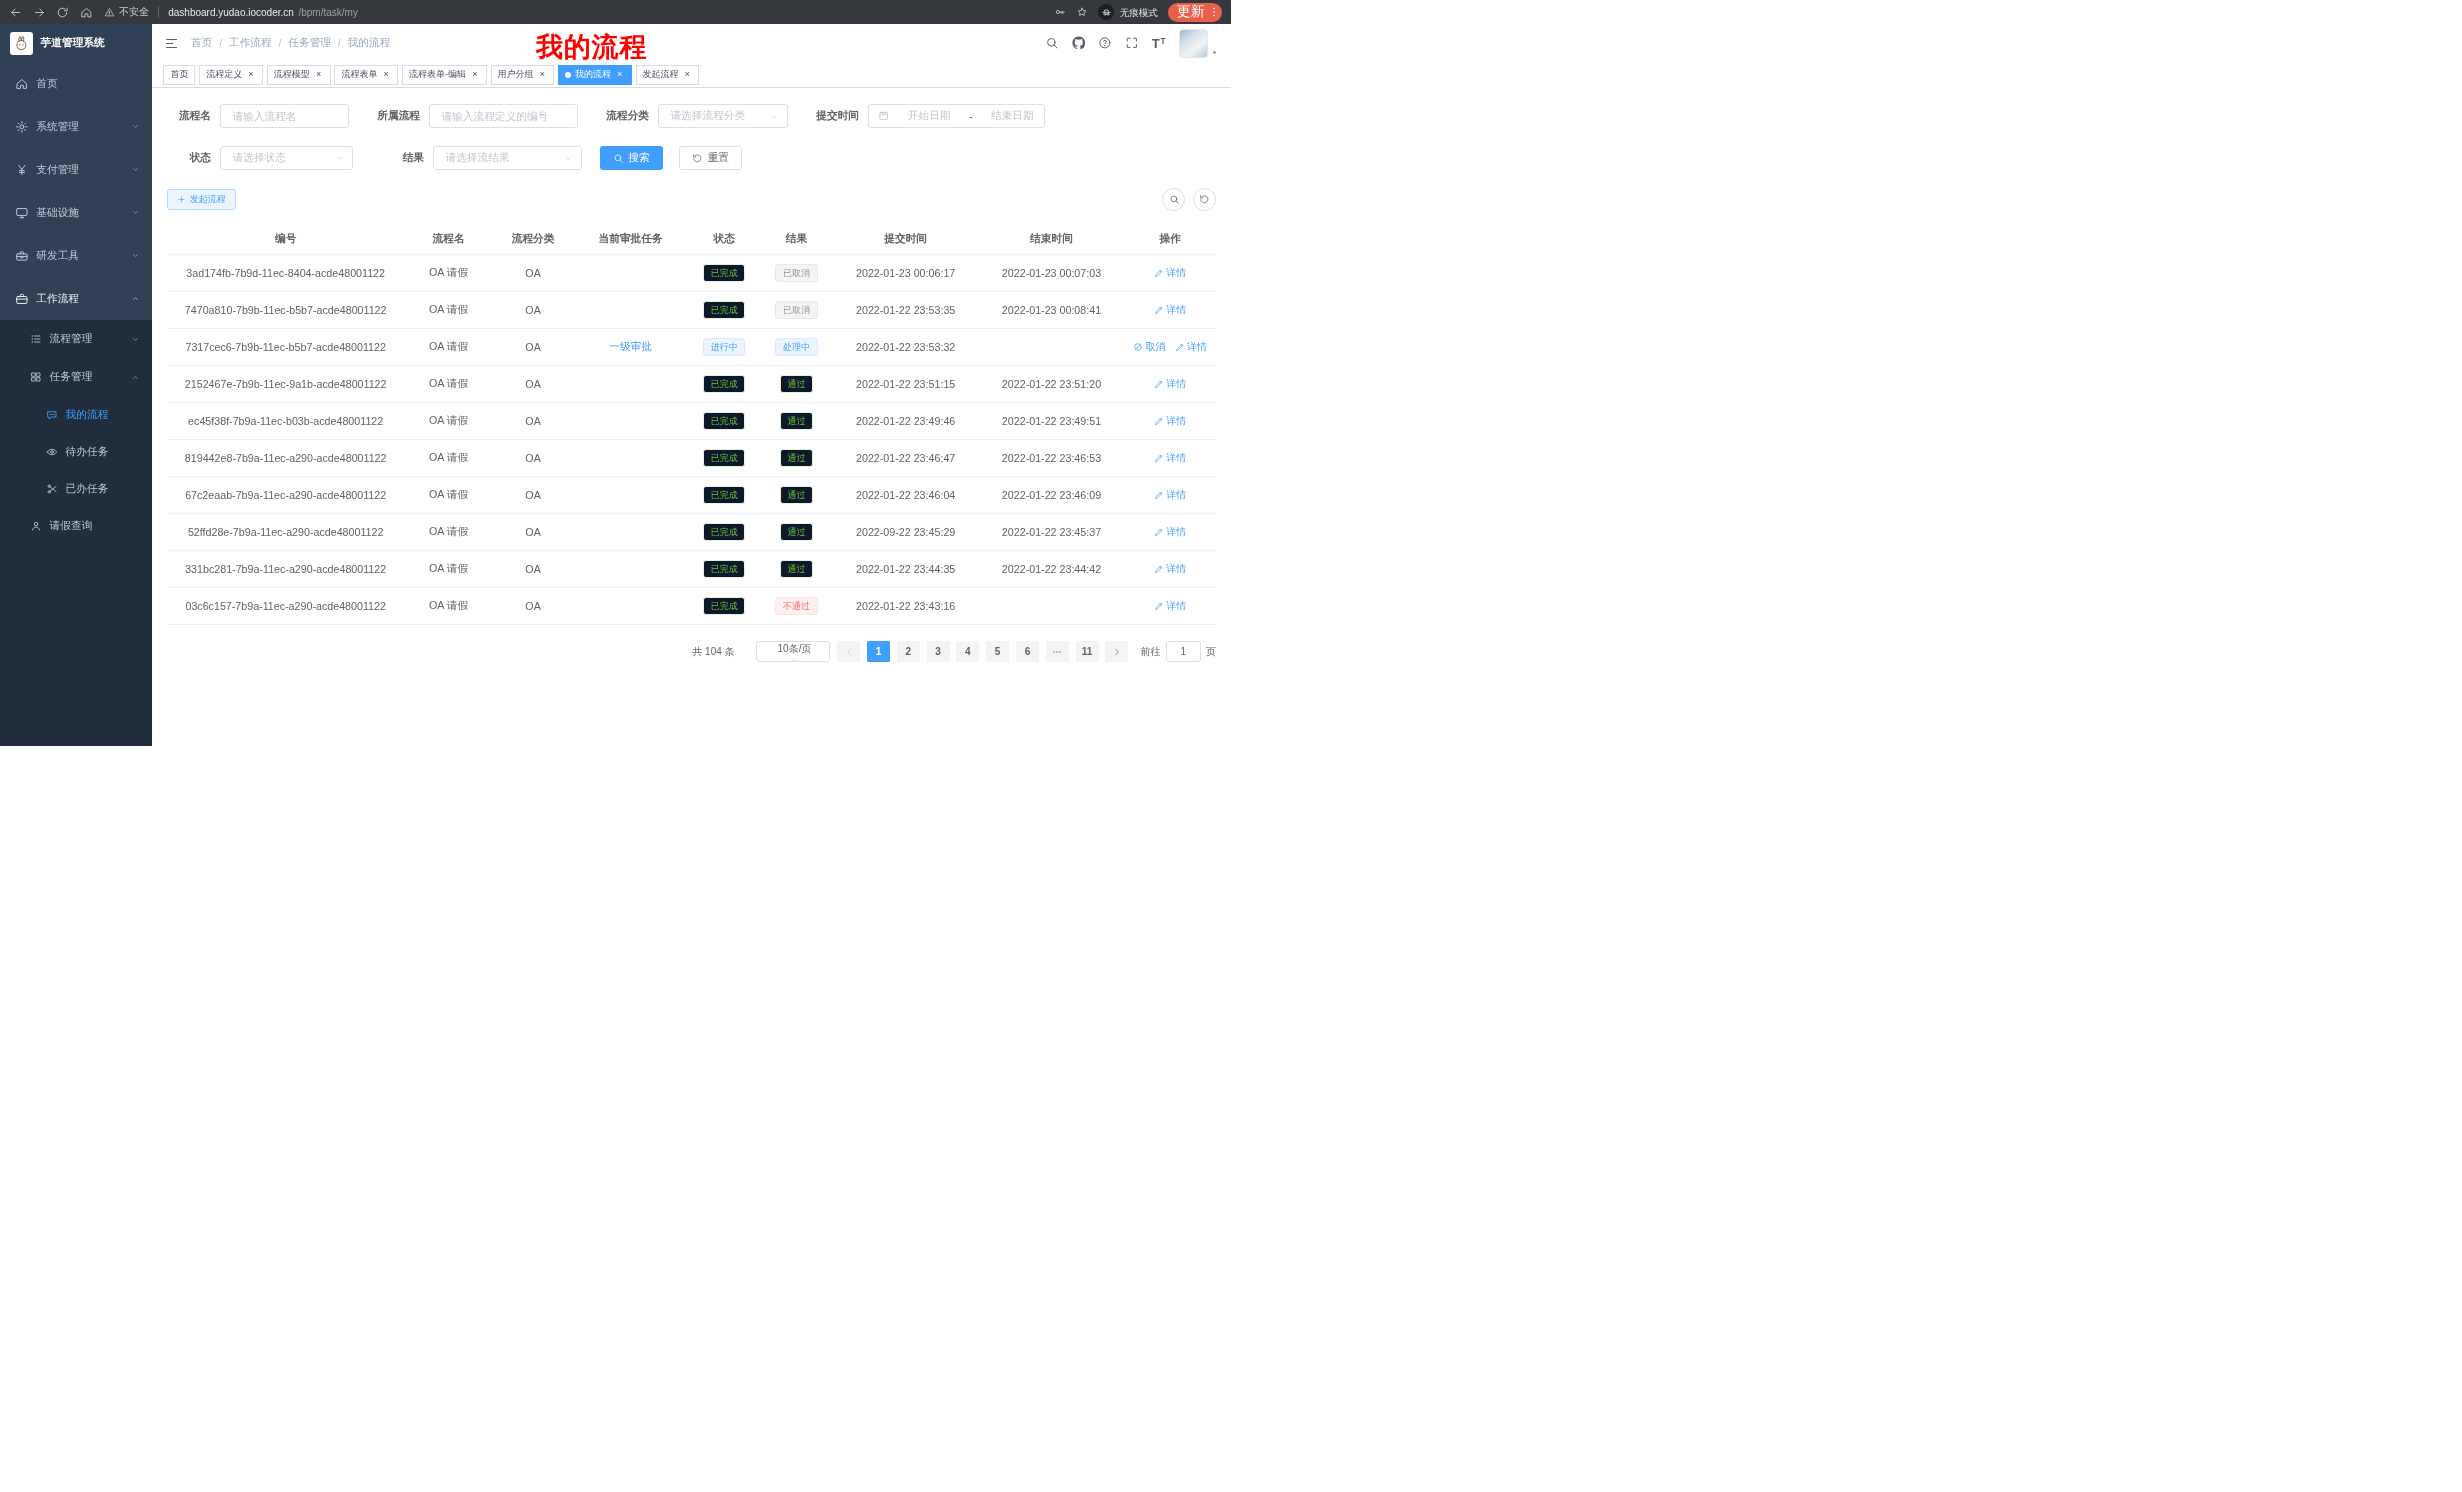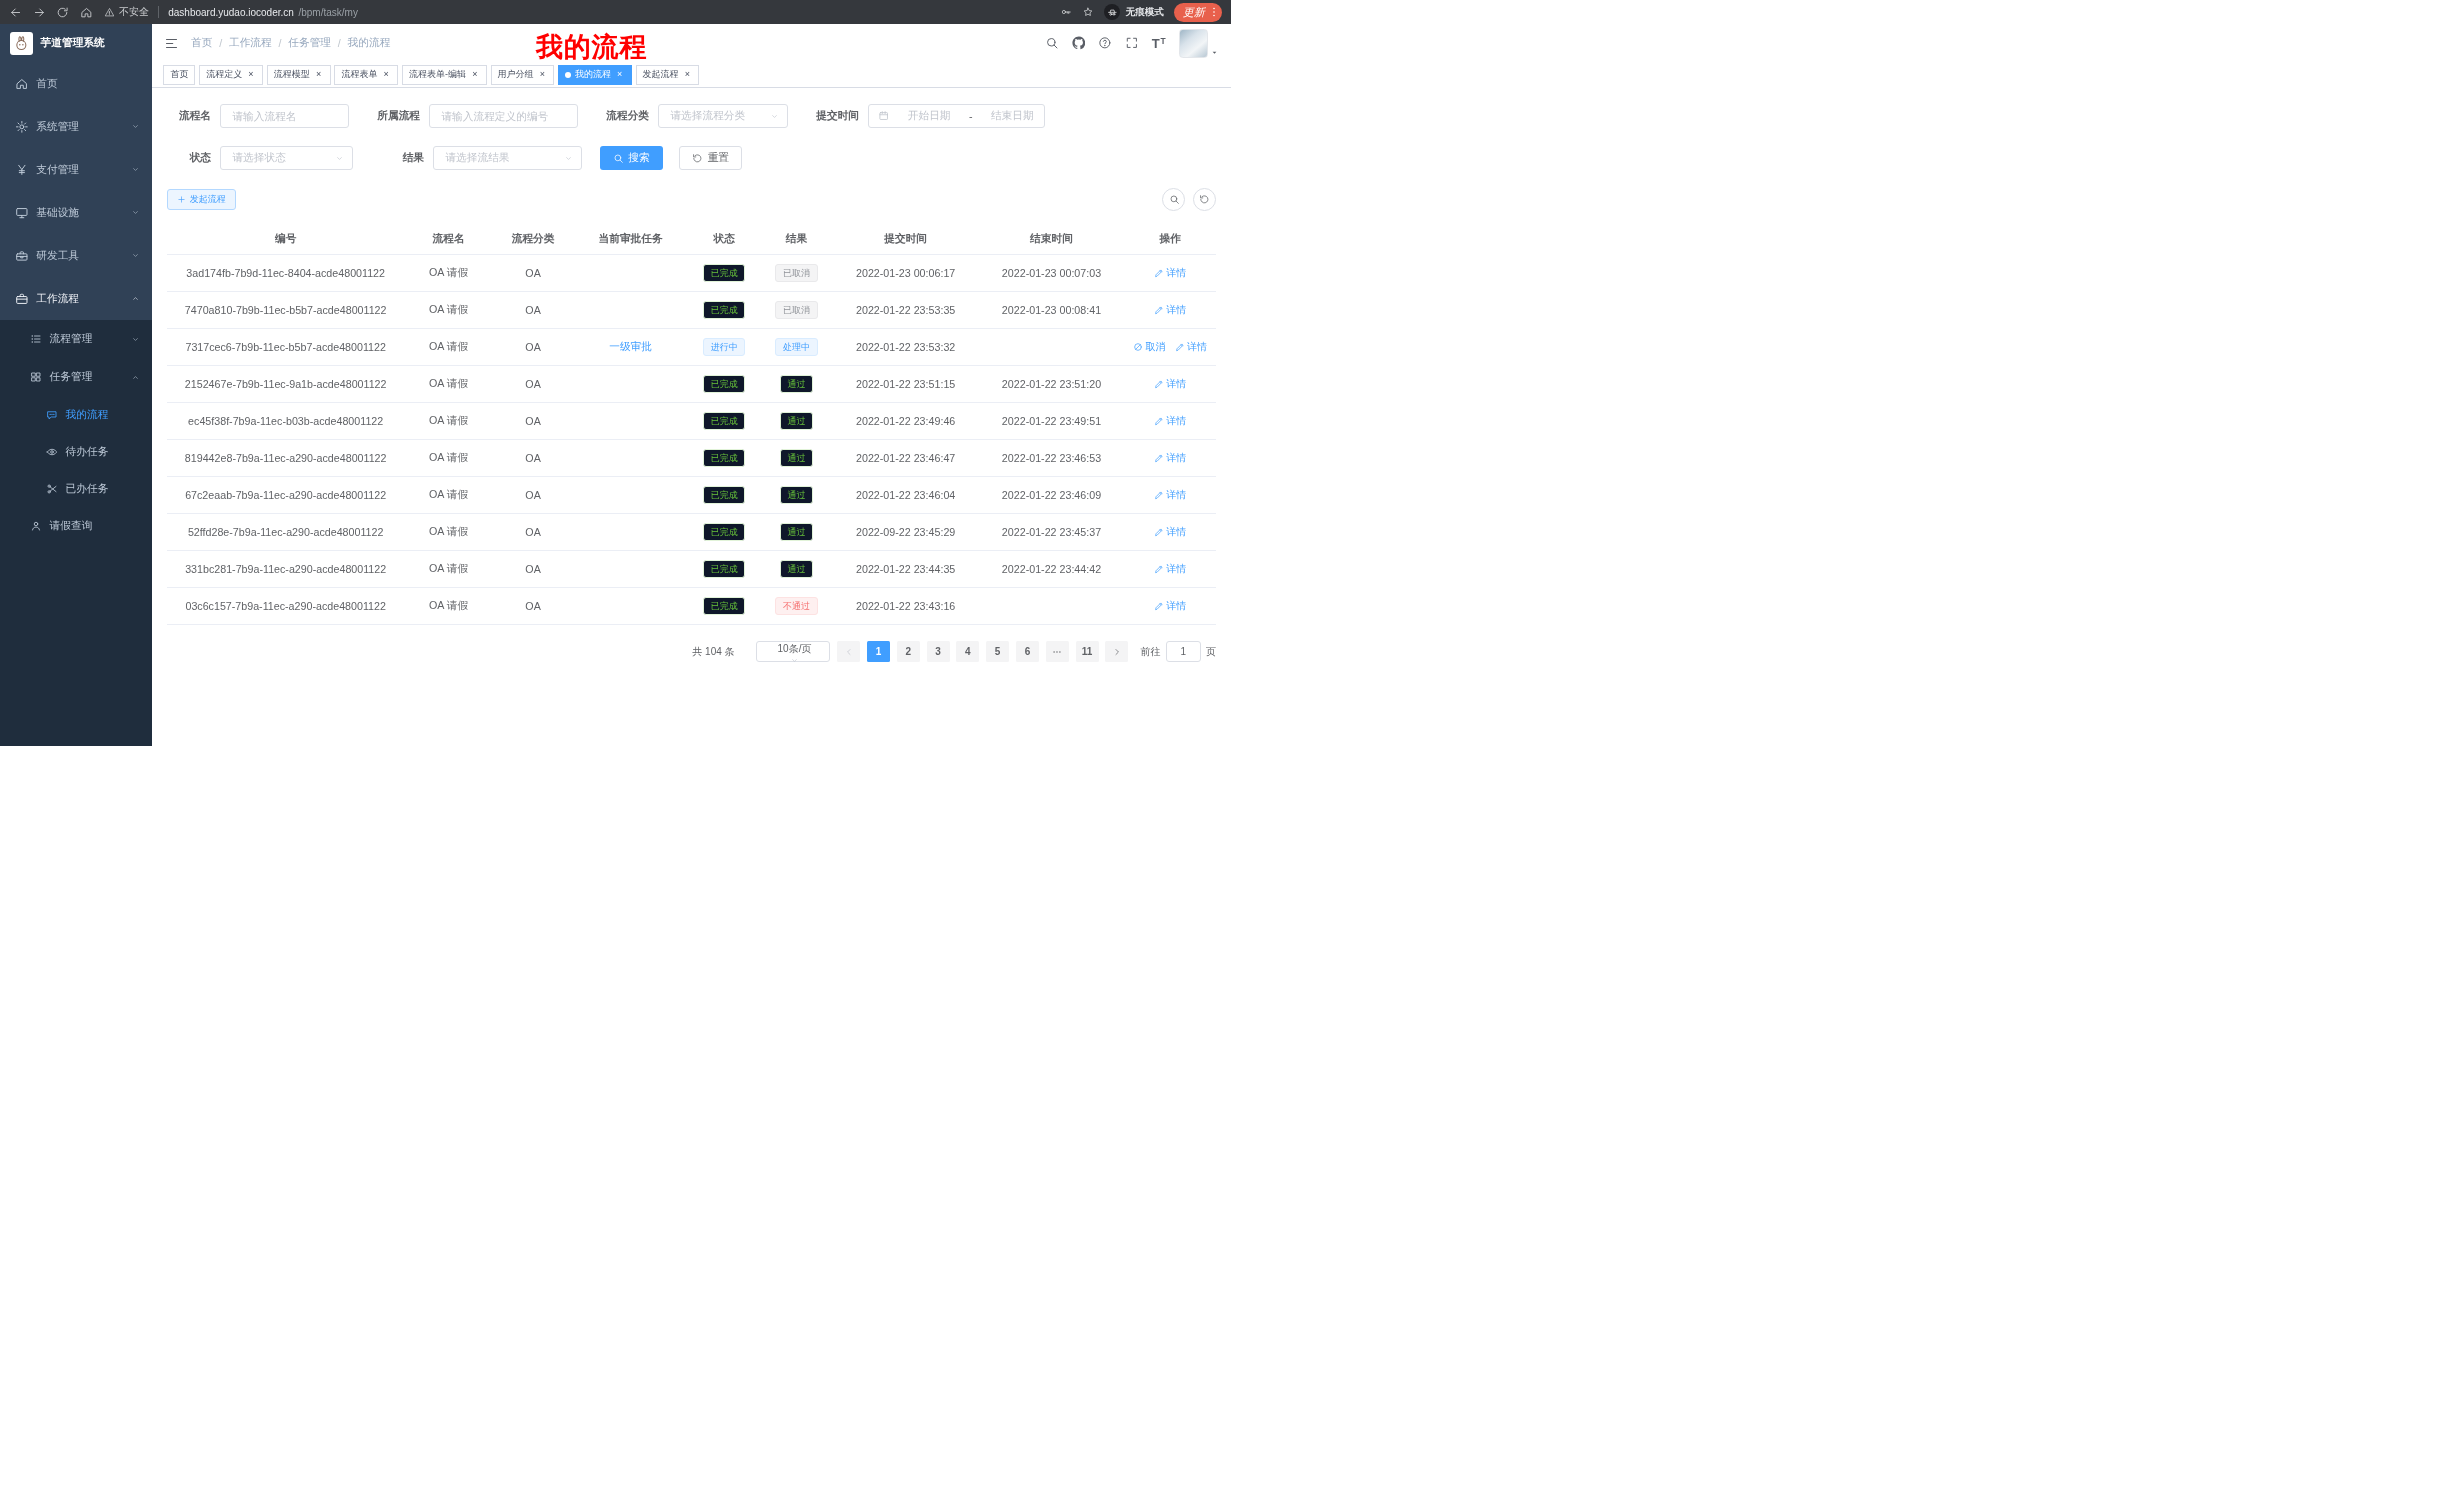--- a/index.html
+++ b/index.html
@@ -9,23 +9,23 @@
   .icf{fill:currentColor;stroke:none;}
 
   
   .chrome{height:24px;background:#35383d;display:flex;align-items:center;padding:0 9px;color:#c9cbce;}
   .c-btn{width:13px;height:13px;margin-right:10.7px;flex:none;cursor:pointer;}
   .addr{display:flex;align-items:center;gap:4.6px;flex:1;min-width:0;font-size:10px;}
   .addr-sep{width:0.8px;height:11.4px;background:#5f6368;margin:0 4.6px;}
   .url-host{color:#e8eaed;}
   .url-path{color:#9aa0a6;}
   .chrome-right{margin-left:auto;display:flex;align-items:center;gap:10px;}
-  .chip{display:flex;align-items:center;gap:5.3px;color:#e8eaed;font-size:9.5px;white-space:nowrap;font-weight:bold;}
+  .chip{display:flex;align-items:flex-end;gap:5.3px;color:#e8eaed;font-size:9.5px;white-space:nowrap;}
   .chip-circle{width:16.7px;height:16.7px;border-radius:50%;background:#1e1f23;display:flex;align-items:center;justify-content:center;color:#e8eaed;}
-  .pill{display:flex;align-items:center;gap:3px;background:#e8604c;border-radius:10.7px;height:19px;padding:0 2.3px 0 9px;color:#fff;font-size:11px;cursor:pointer;white-space:nowrap;font-style:italic;}
+  .pill{display:flex;align-items:center;gap:3px;background:#e8604c;border-radius:10.7px;height:19px;padding:0 2.3px 0 9px;color:#fff;font-size:14px;cursor:pointer;white-space:nowrap;}
 
   
   .sidebar{position:absolute;left:0;top:24px;bottom:0;width:152px;background:#1f2d3d;display:flex;flex-direction:column;}
   .side-top{background:#304156;}
   .logo-row{height:38px;display:flex;align-items:center;gap:7.6px;padding:0 10px;}
   .logo-img{width:23px;height:23px;border-radius:3px;background:#fff;display:flex;align-items:center;justify-content:center;color:#8a6d5c;flex:none;}
   .logo-title{color:#fff;font-size:10.7px;font-weight:700;white-space:nowrap;}
   .menu-item{height:43px;display:flex;align-items:center;padding:0 12px 0 15px;color:#bfcbd9;cursor:pointer;}
   .menu-item.open{color:#f0f3f8;}
   .mi-icon{width:13.7px;height:13.7px;margin-right:7.6px;flex:none;}

